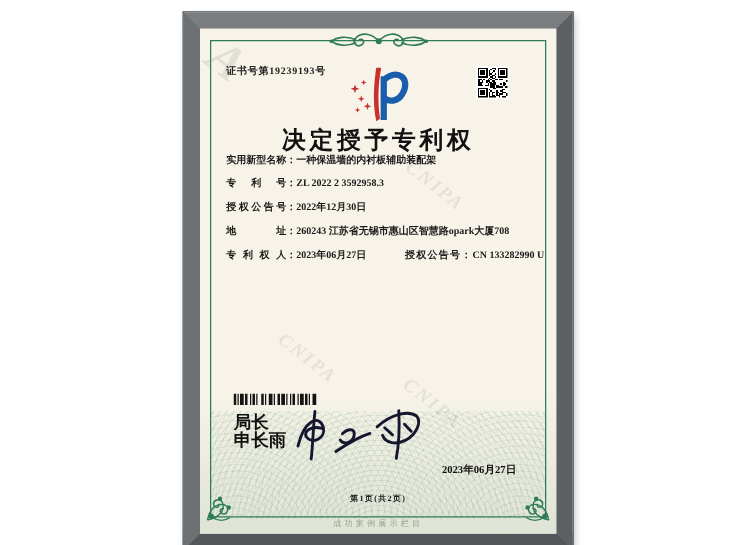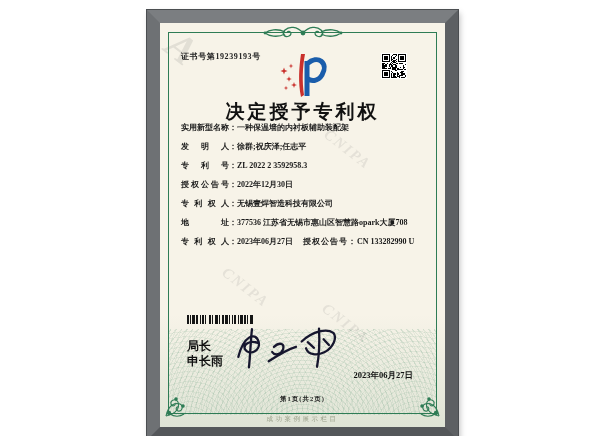--- a/index.html
+++ b/index.html
@@ -53,31 +53,31 @@
   .logo{position:absolute;left:50%;top:31px;transform:translateX(-50%);}
   .qr{position:absolute;right:38px;top:30px;width:24px;height:24px;background:#fff;padding:1px;}
   .title{position:absolute;left:0;right:0;top:76px;text-align:center;
          font-size:19px;font-weight:bold;color:#111;letter-spacing:3px;}
 
   .fields{position:absolute;left:21px;right:18px;top:98px;font-size:8px;color:#1a1a1a;}
   .frow{height:19px;line-height:13px;white-space:nowrap;}
   .flabel{display:inline-block;width:48px;font-weight:bold;text-align:justify;text-align-last:justify;vertical-align:top;}
   .fcolon{font-weight:bold;}
   .fvalue{font-weight:bold;}
-  .fpair2{margin-left:10px;text-align:center;}
+  .fpair2{margin-left:31px;text-align:center;}
 
   .legal{position:absolute;left:24px;right:22px;top:227px;font-size:7px;line-height:9.4px;
          color:#1b1b1b;font-weight:bold;text-align:justify;}
   .legal p{margin:0 0 4px 0;text-indent:2em;}
 
   .barcode{position:absolute;left:27px;top:292px;height:9px;display:flex;align-items:stretch;}
   .barcode div{background:#151515;}
   .barcode div.gap{background:transparent;}
 
-  .signer{position:absolute;left:27px;top:316px;font-size:12px;font-weight:bold;color:#111;line-height:15px;}
+  .signer{position:absolute;left:27px;top:308px;font-size:14px;font-weight:bold;color:#111;line-height:15px;}
   .sig{position:absolute;left:62px;top:295px;}
   .date{position:absolute;right:32px;top:347px;font-size:8.5px;font-weight:bold;color:#111;}
   .pgfoot{position:absolute;left:0;right:0;top:372px;text-align:center;font-size:6.5px;font-weight:bold;color:#222;letter-spacing:1px;}
   .caption{position:absolute;left:0;right:0;top:392px;text-align:center;font-size:6.5px;color:#99a08a;letter-spacing:2.5px;}
 </style>
 </head>
 <body>
 
 <div class="stage">
   <div class="frame">
@@ -274,25 +274,23 @@
           <rect x="16" y="2" width="3" height="3" fill="#000"></rect>
           <rect x="0" y="14" width="7" height="7" fill="#000"></rect>
           <rect x="1" y="15" width="5" height="5" fill="#fff"></rect>
           <rect x="2" y="16" width="3" height="3" fill="#000"></rect>
         </svg>
 
       <div class="title">决定授予专利权</div>
 
       <div class="fields" id="fields">
           <div class="frow"><span class="flabel">实用新型名称</span><span class="fcolon">：</span><span class="fvalue">一种保温墙的内衬板辅助装配架</span></div>
-          <div class="frow"><span class="flabel">发明人</span><span class="fcolon">：</span><span class="fvalue">徐群;祝庆泽;任志平</span></div>
           <div class="frow"><span class="flabel">专利号</span><span class="fcolon">：</span><span class="fvalue">ZL 2022 2 3592958.3</span></div>
           <div class="frow"><span class="flabel">授权公告号</span><span class="fcolon">：</span><span class="fvalue">2022年12月30日</span></div>
-          <div class="frow"><span class="flabel">专利权人</span><span class="fcolon">：</span><span class="fvalue">无锡壹焊智造科技有限公司</span></div>
-          <div class="frow"><span class="flabel">地址</span><span class="fcolon">：</span><span class="fvalue">377536 江苏省无锡市惠山区智慧路opark大厦708</span></div>
+          <div class="frow"><span class="flabel">地址</span><span class="fcolon">：</span><span class="fvalue">260243 江苏省无锡市惠山区智慧路opark大厦708</span></div>
           <div class="frow"><span class="flabel">专利权人</span><span class="fcolon">：</span><span class="fvalue">2023年06月27日</span><span class="fcolon fpair2" style="letter-spacing: 1px;">授权公告号：</span><span class="fvalue">CN 133282990 U</span></div>
         </div>
 
 
       <div class="barcode" id="barcode">
           <div style="width: 2px;"></div>
           <div class="gap" style="width: 1px;"></div>
           <div style="width: 1px;"></div>
           <div class="gap" style="width: 1px;"></div>
           <div style="width: 3px;"></div>

